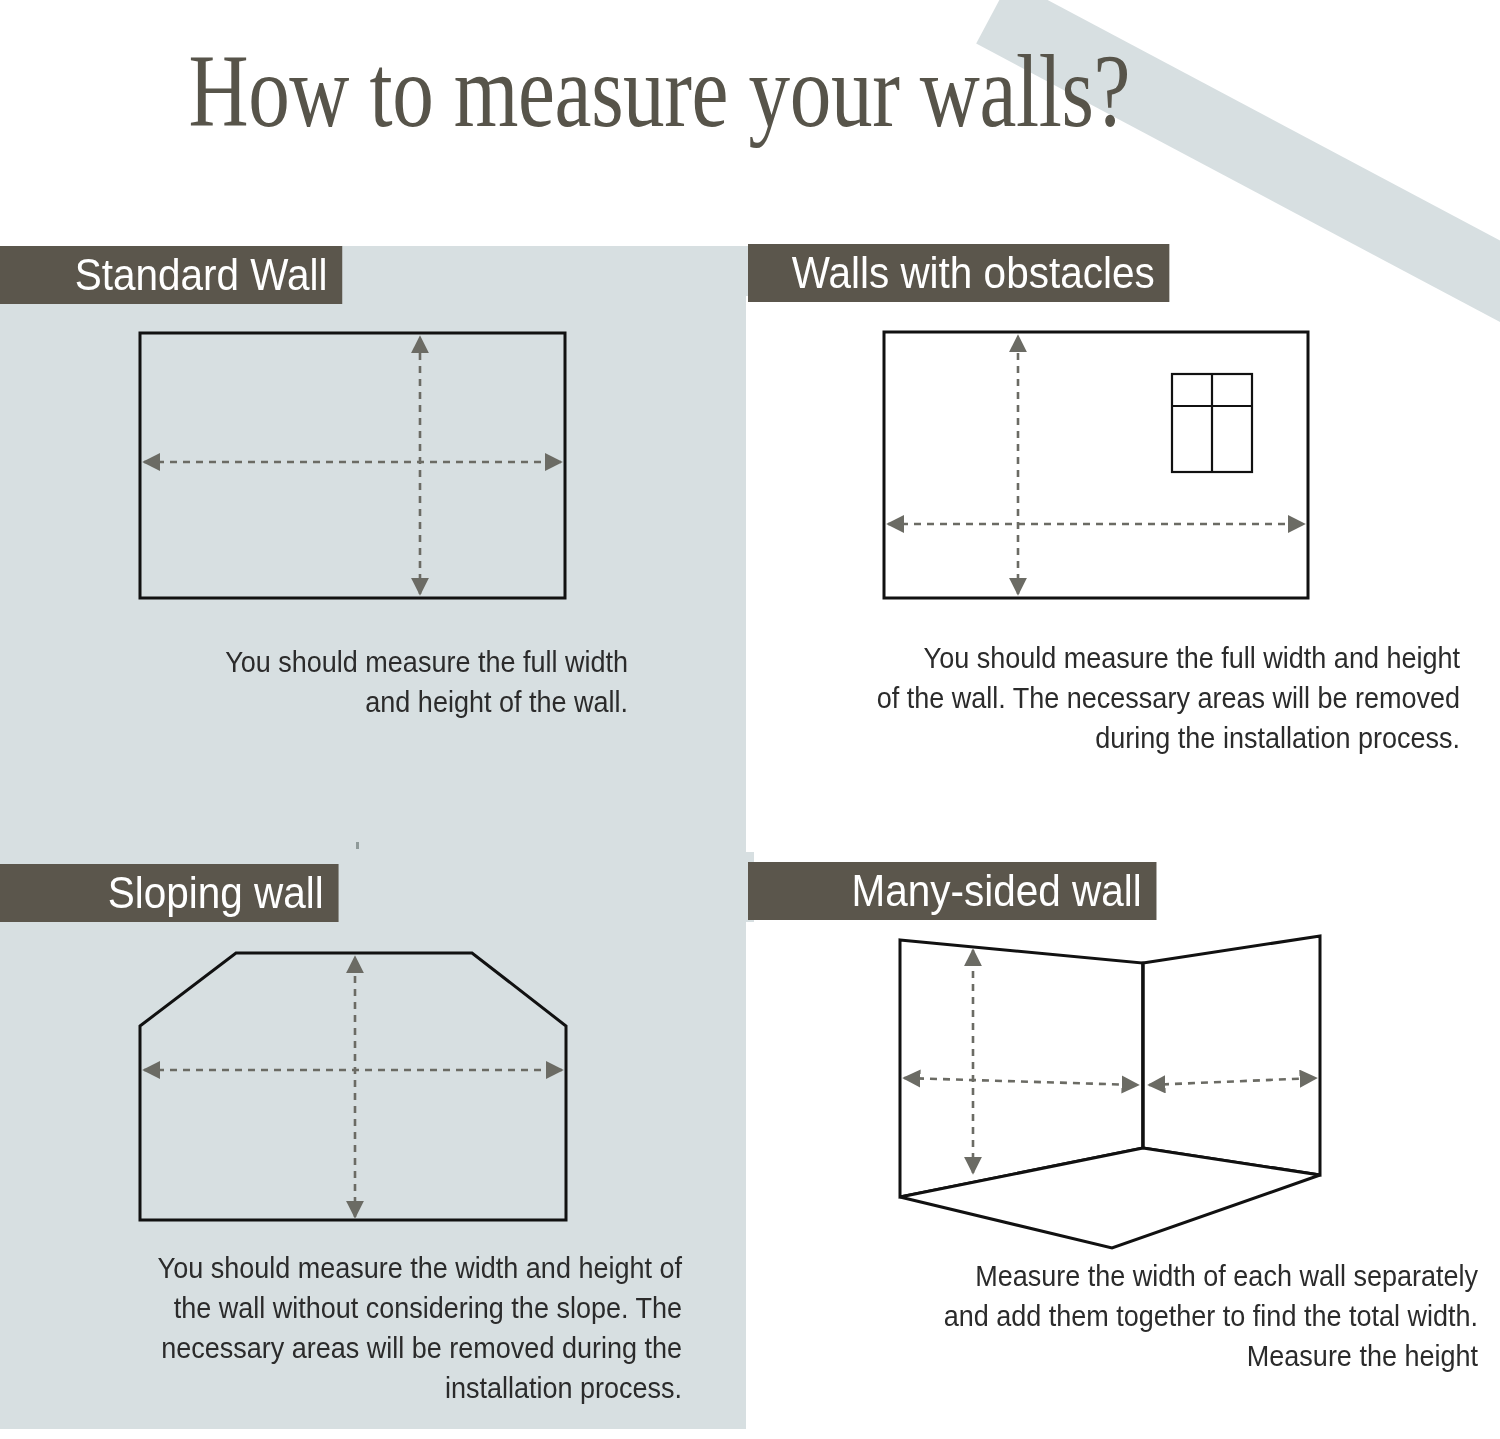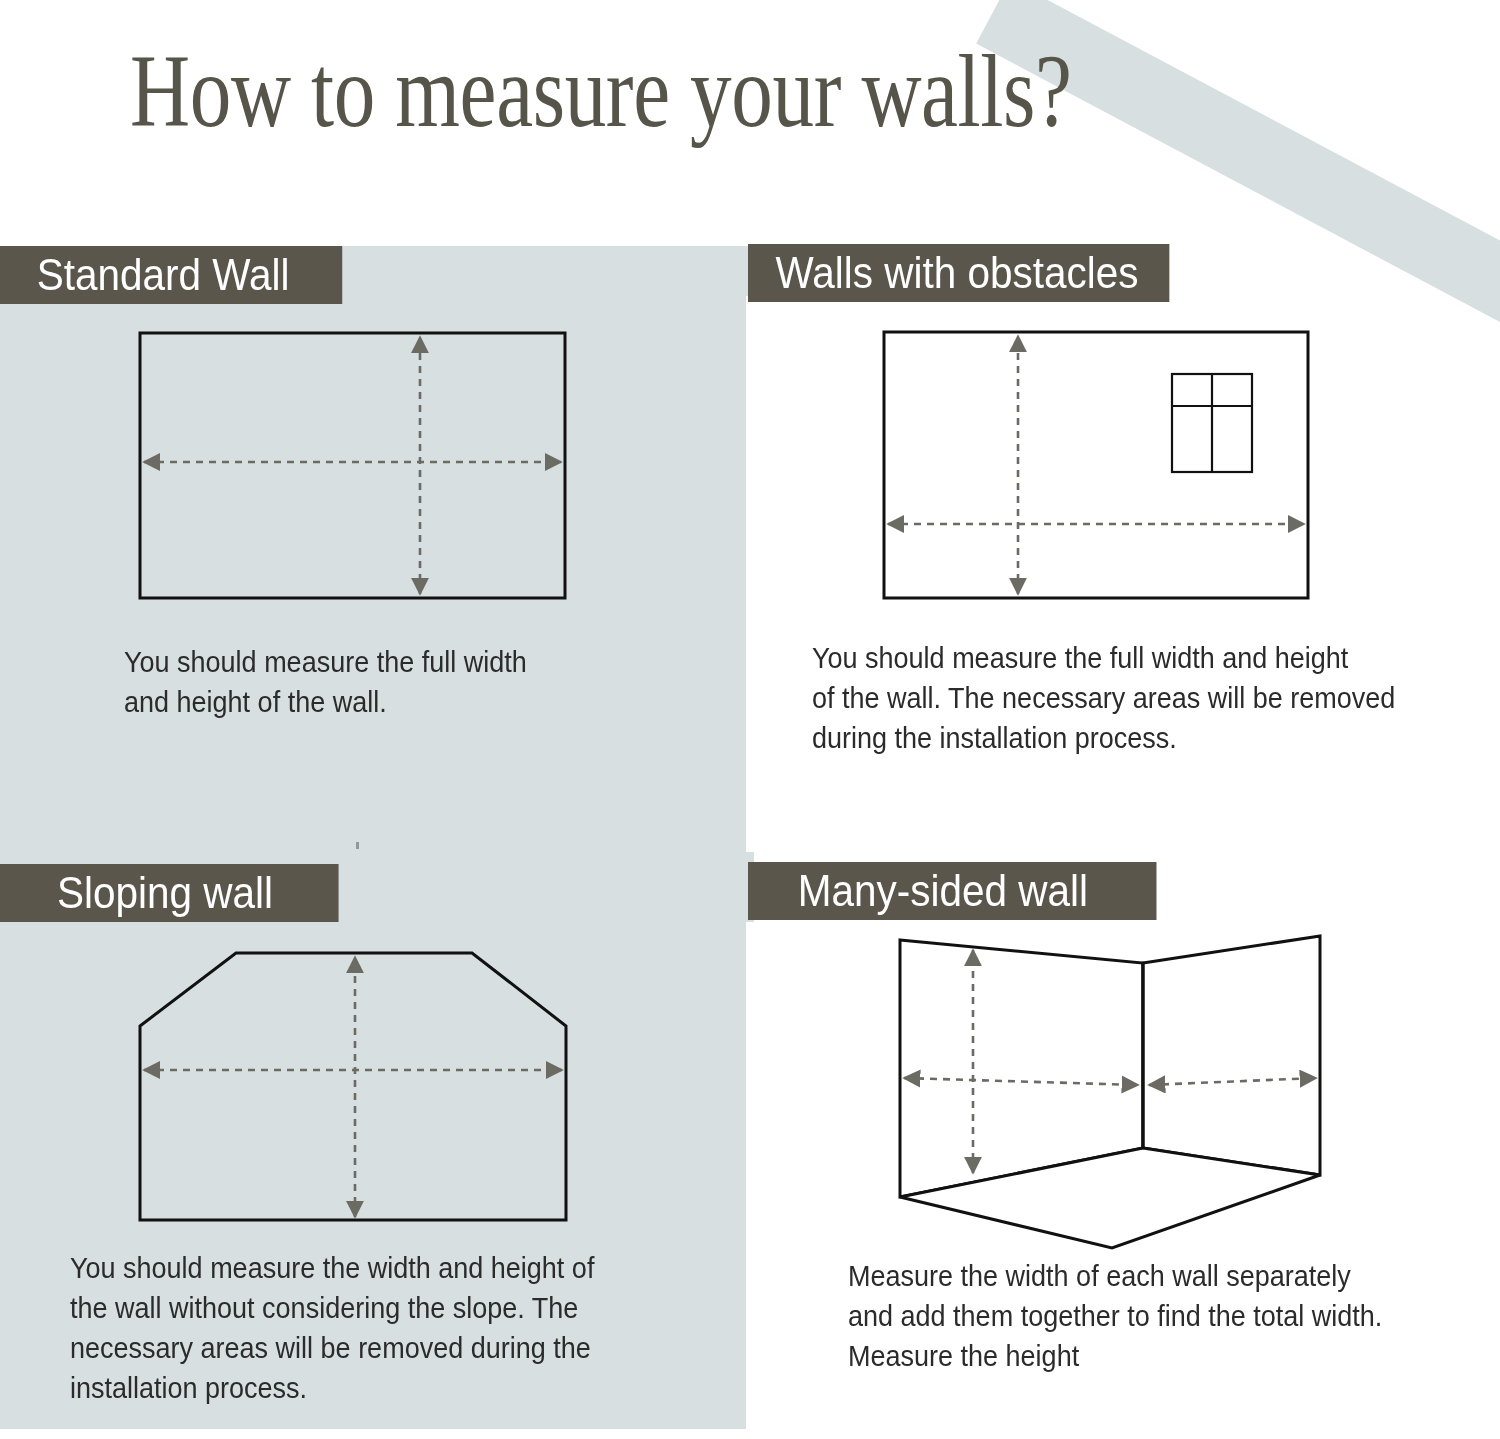--- a/index.html
+++ b/index.html
@@ -3,21 +3,21 @@
 <meta charset="utf-8">
 <style>
   html,body{margin:0;padding:0;}
   body{
     width:1500px;height:1439px;
     background:#ffffff;
     font-family:"Liberation Sans", sans-serif;
     overflow:hidden;
     position:relative;
   }
-  #root{position:absolute;left:0;top:0;width:1500px;height:1429px;overflow:hidden;}
+  #root{position:absolute;left:0;top:0;width:1500px;height:1429px;overflow:hidden;text-align:right;}
 
   
   .diag-band{
     position:absolute;
     width:900px;height:72px;
     background:#d7dfe1;
     left:1010px;top:-20px;
     transform:rotate(28deg);
     transform-origin:0 0;
     pointer-events:none;

